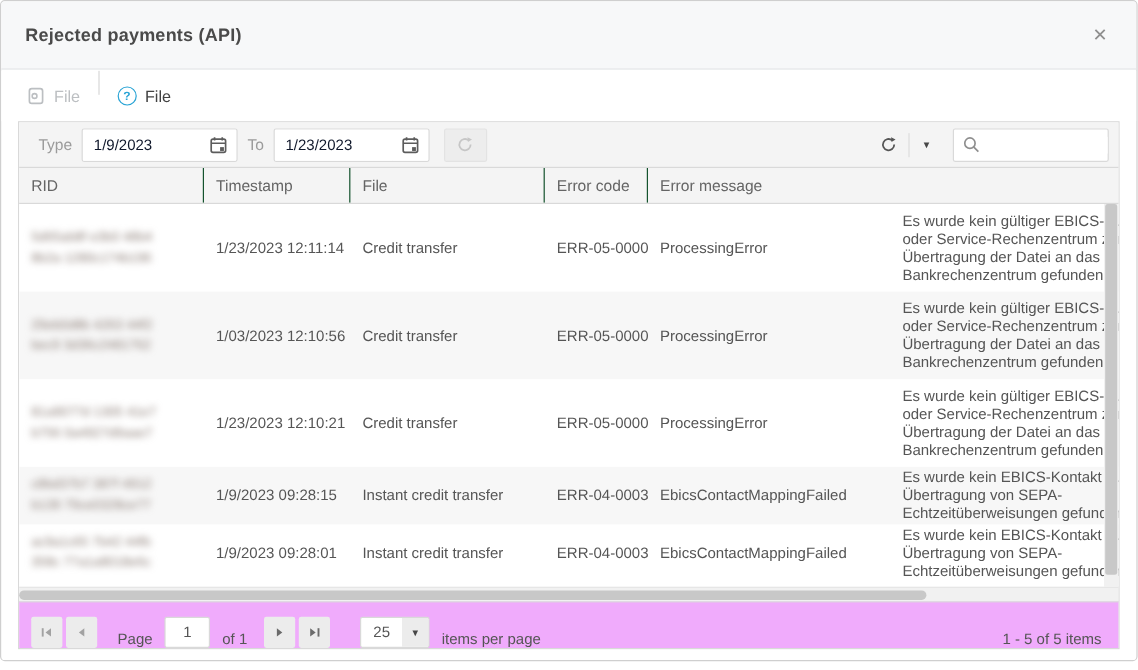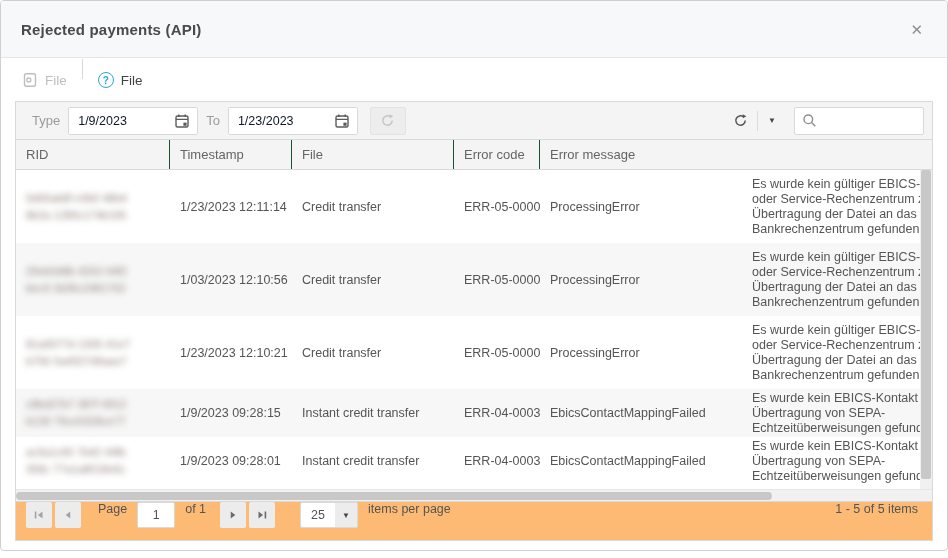--- a/index.html
+++ b/index.html
@@ -110,22 +110,22 @@
   }
 
   
   .vscroll { position: absolute; right: 0; top: 0; bottom: 0; width: 12px; background: #f1f1f1; }
   .vscroll .thumb { position: absolute; left: 1px; right: 1px; top: 0; height: calc(100% - 10px); background: #c8c8c8; border-radius: 2px; }
   .hscroll { height: 12px; flex: 0 0 12px; background: #f1f1f1; position: relative; border-top: 1px solid #e6e6e6; }
   .hscroll .thumb { position: absolute; left: 0; top: 2px; height: 8px; width: 756px; background: #c8c8c8; border-radius: 4px; }
 
   
   .pager {
-    height: 39px; flex: 0 0 39px; background: #fdba74; border-top: 1px solid #d9d9d9;
-    display: flex; align-items: flex-start; padding: 0 10px; font-size: 12.5px; color: #555;
+    height: 39px; flex: 0 0 39px; background: #f0abfc; border-top: 1px solid #d9d9d9;
+    display: flex; align-items: flex-end; padding: 0 10px; font-size: 12.5px; color: #555;
   }
   .pg-btn {
     width: 26px; height: 26px; background: #ececec; border: none; border-radius: 2px;
     display: flex; align-items: center; justify-content: center; margin-right: 3px; cursor: pointer;
   }
   .pg-btn.light { color: #a2a2a2; }
   .pg-btn.dark { color: #6b6b6b; }
   .pg-label { margin: 0 10px 0 14px; }
   .pg-input {
     width: 38px; height: 26px; text-align: center; border: 1px solid #d9d9d9; border-radius: 2px;

